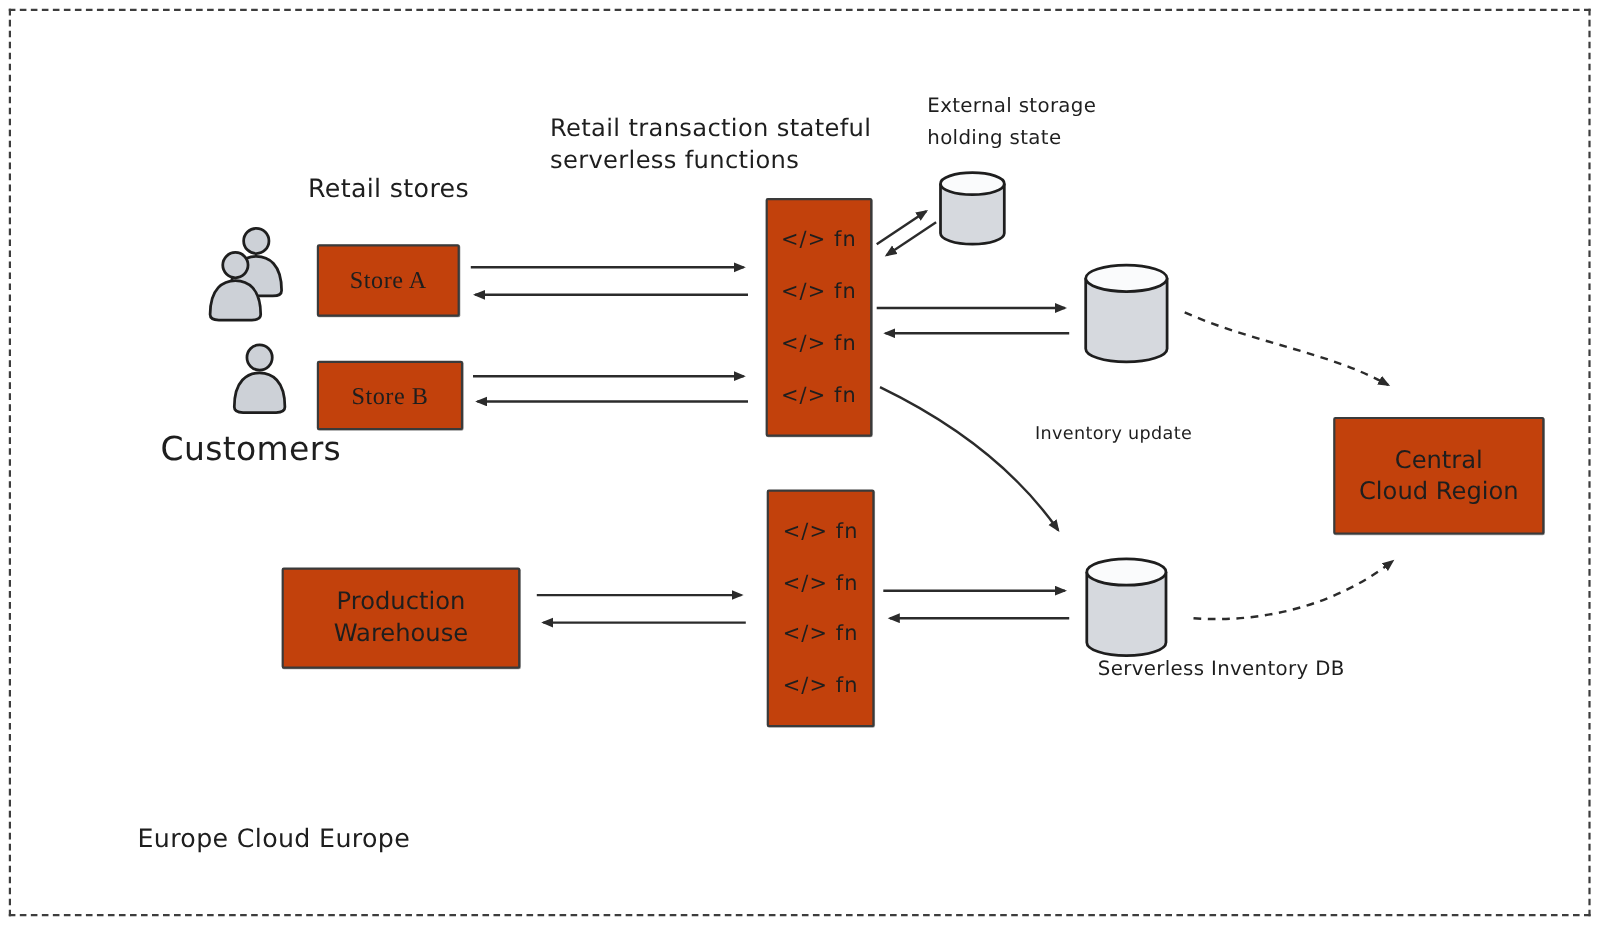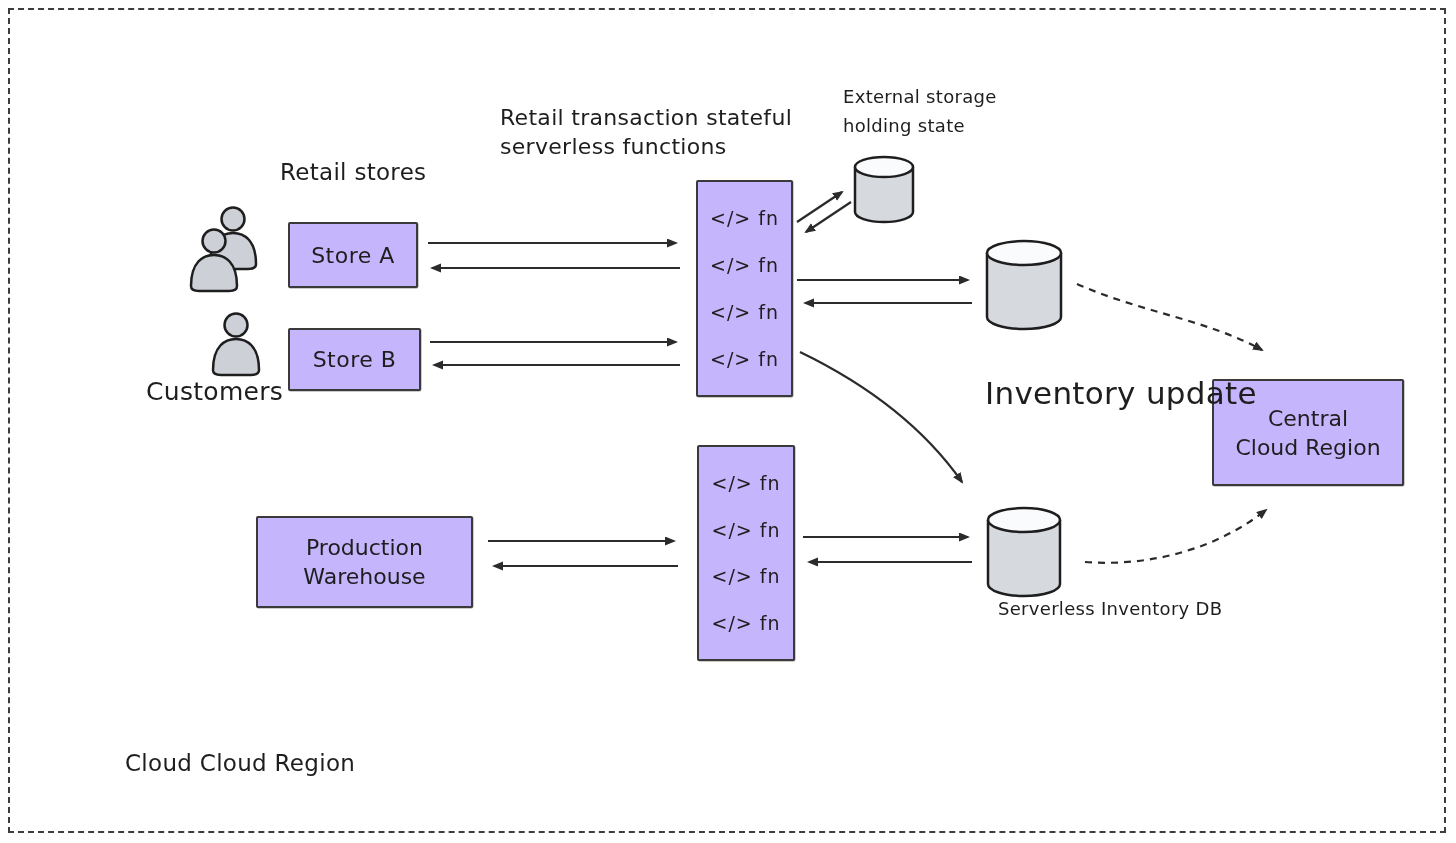--- a/index.html
+++ b/index.html
@@ -13,31 +13,31 @@
     overflow: hidden;
   }
   .frame {
     position: absolute;
     left: 8px; top: 8px; right: 10px; bottom: 10px;
     border: 2px dashed #3d3d3d;
   }
   .layer { position: absolute; left: 0; top: 0; width: 1456px; height: 843px; }
   .box {
     position: absolute;
-    background: #c4b5fd;
+    background: #c2410c;
     border: 2px solid #3a3a3a;
     border-radius: 2px;
     box-shadow: 0.5px 0.5px 0 #9a9a9a;
     display: flex;
     flex-direction: column;
     align-items: center;
     justify-content: center;
   }
   .box .line { line-height: 29px; }
-  .store-box { font-size: 22px; letter-spacing: 0.5px; }
+  .store-box { font-size: 22px; letter-spacing: 0.5px; font-family: Liberation Serif, serif; }
   .fn-box {
     justify-content: space-evenly;
     align-items: center;
     font-size: 19px;
   }
   .fn-row { letter-spacing: 1px; white-space: pre; }
   .label {
     position: absolute;
     font-size: 21px;
     letter-spacing: 0.3px;
@@ -136,41 +136,41 @@
 
   <div class="box center-text" style="left:1212px; top:379px; width:188px; height:103px;">
     <div class="line">Central</div>
     <div class="line">Cloud Region</div>
   </div>
 
   <div class="label" style="left:280px; top:158px; font-size:23px;">
     <span>Retail stores</span>
   </div>
 
-  <div class="label" style="left:146px; top:377px; font-size:25px;">
+  <div class="label" style="left:146px; top:394px; font-size:30px;">
     <span>Customers</span>
   </div>
 
   <div class="label" style="left:500px; top:103px; font-size:22px;">
     <div>Retail transaction stateful</div>
     <div>serverless functions</div>
   </div>
 
   <div class="label" style="left:843px; top:82px; font-size:18px;">
     <div>External storage</div>
     <div>holding state</div>
   </div>
 
 
-  <div class="label" style="left:941px; top:379px; font-size:31px;margin-left:44px;">
+  <div class="label" style="left:941px; top:379px; font-size:16px;">
     <span>Inventory update</span>
   </div>
 
   <div class="label" style="left:998px; top:594px; font-size:18px;text-align:center;">
     <span>Serverless Inventory DB</span>
   </div>
 
 
   <div class="label" style="left:125px; top:749px; font-size:23px;">
-    <span>Cloud Cloud Region</span>
+    <span>Europe Cloud Europe</span>
   </div>
 
 </div>
 
 </body></html>

